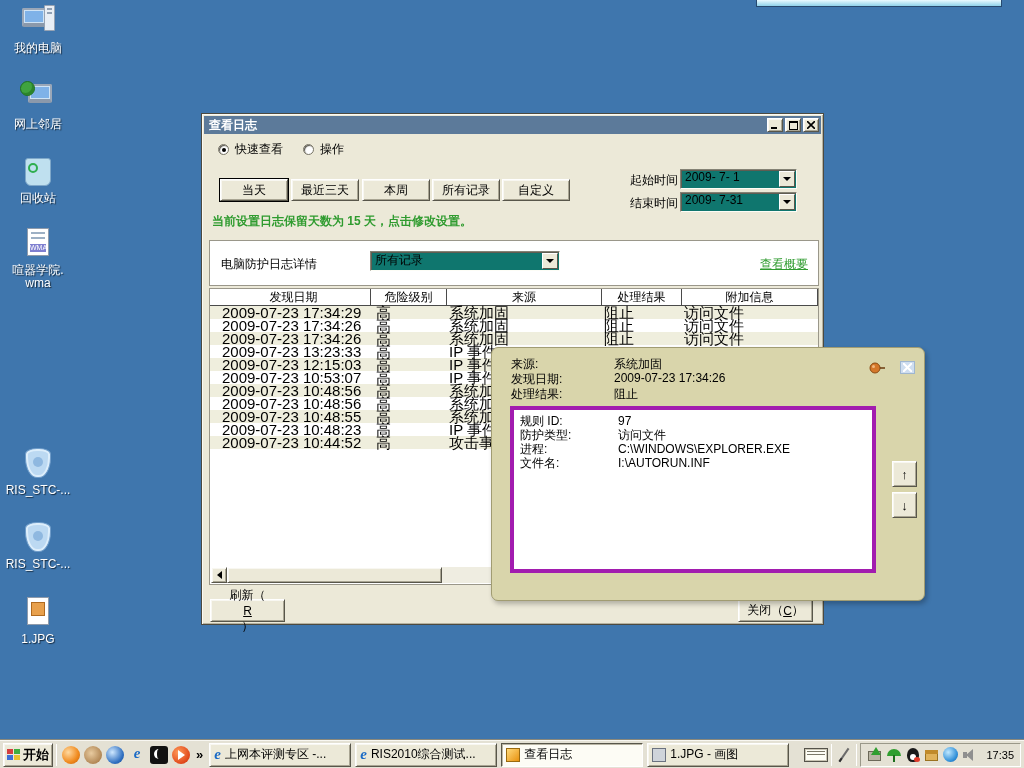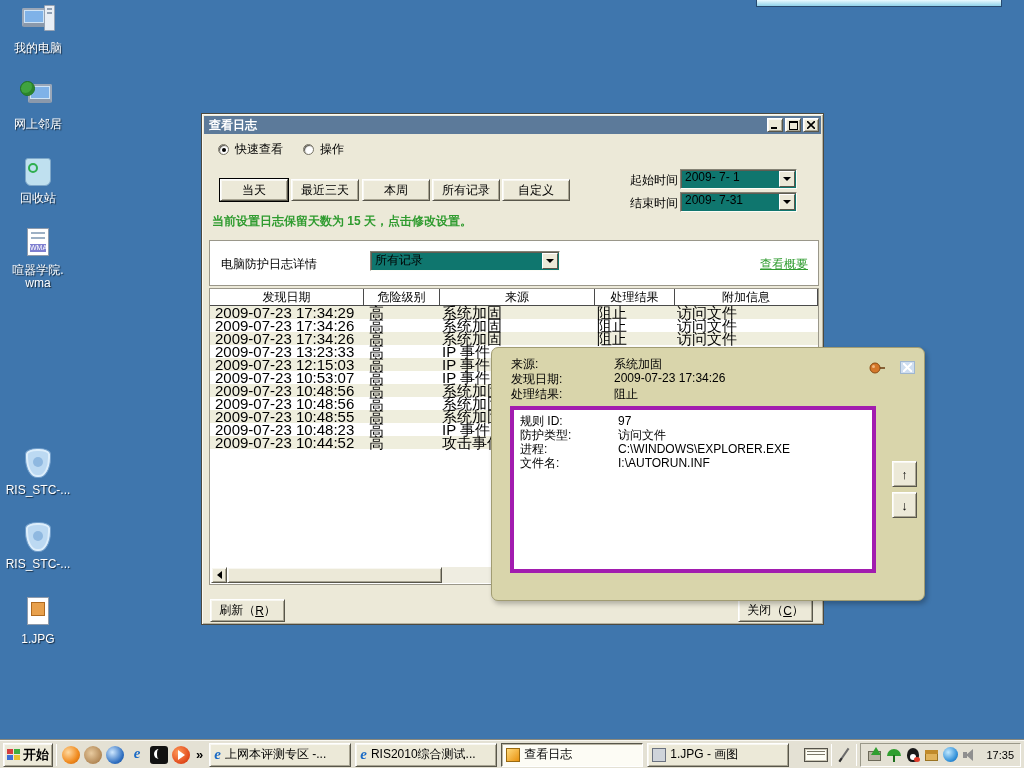--- a/index.html
+++ b/index.html
@@ -59,28 +59,28 @@
   #notice { position:absolute; left:10px; top:99px; color:#2f9b2f; font-weight:bold; }
   #filterband { position:absolute; left:7px; top:126px; width:610px; height:46px; background:#fff; border:1px solid #9a978a; }
   #filterband .flabel { position:absolute; left:11px; top:15px; }
   #summary-link { position:absolute; right:10px; top:15px; color:#2f9b2f; text-decoration:underline; cursor:pointer; }
   
   #logtable { position:absolute; left:7px; top:174px; width:610px; height:297px; background:#fff; border:1px solid #9a978a; }
   .thead { display:flex; height:17px; border-bottom:1px solid #4a4a4a; }
   .th { border-right:1px solid #4a4a4a; display:flex; align-items:center; justify-content:center; font-size:12px; background:#fff; }
   .trow { display:flex; height:13px; line-height:13px; font-size:15px; white-space:nowrap; }
   .trow:nth-child(odd) { background:#efeedd; }
-  .c0 { width:154px; padding-left:5px; } .c1 { width:76px; padding-left:5px; }
+  .c0 { width:154px; padding-left:5px;margin-left:7px; } .c1 { width:76px; padding-left:5px; }
   .c2 { width:155px; padding-left:2px; } .c3 { width:80px; padding-left:2px; } .c4 { flex:1; padding-left:2px; }
   .th.c0,.th.c1,.th.c2,.th.c3,.th.c4 { padding-left:0; }
   #hscroll { position:absolute; left:1px; right:1px; bottom:1px; height:16px; background:#efede1; display:flex; }
   #hscroll .sb-btn { width:16px; height:16px; }
   #hscroll .thumb { width:215px; height:16px; margin-left:0; }
   
-  #refresh-btn { position:absolute; left:8px; top:485px; width:75px; height:23px; }
+  #refresh-btn { position:absolute; left:8px; top:485px; width:75px; height:23px;flex-direction:column; }
   #close-btn { position:absolute; left:536px; top:485px; width:75px; height:23px; }
   .mn { text-decoration:underline; }
 
   
   #popup { position:absolute; left:491px; top:347px; width:434px; height:254px; background:#d9d5ab; border:1px solid #a19c72; border-radius:7px; box-shadow:2px 3px 5px rgba(0,0,0,.25); z-index:10; }
   .pf-row { position:absolute; left:19px; display:flex; font-size:12px; }
   .pf-label { width:103px; }
   #pin-icon { position:absolute; left:376px; top:14px; width:18px; height:13px; cursor:pointer; }
   #popup-close { position:absolute; left:408px; top:13px; width:15px; height:13px; background:#cfdef0; border:1px solid #9fb6cf; display:flex; align-items:center; justify-content:center; cursor:pointer; }
   #popup-close svg { display:block; }

